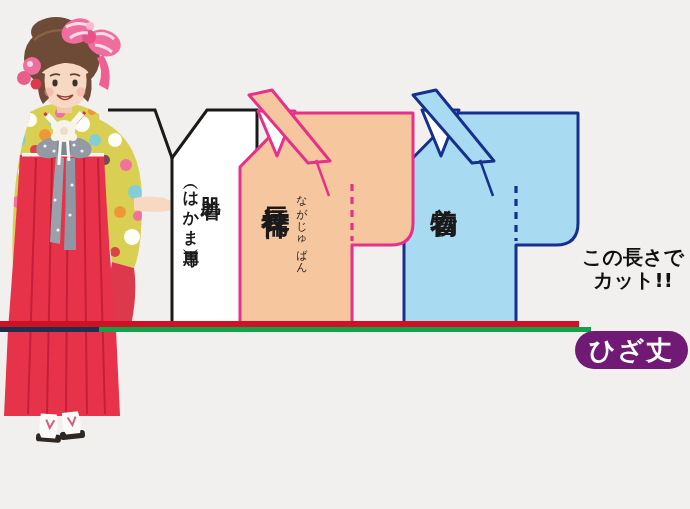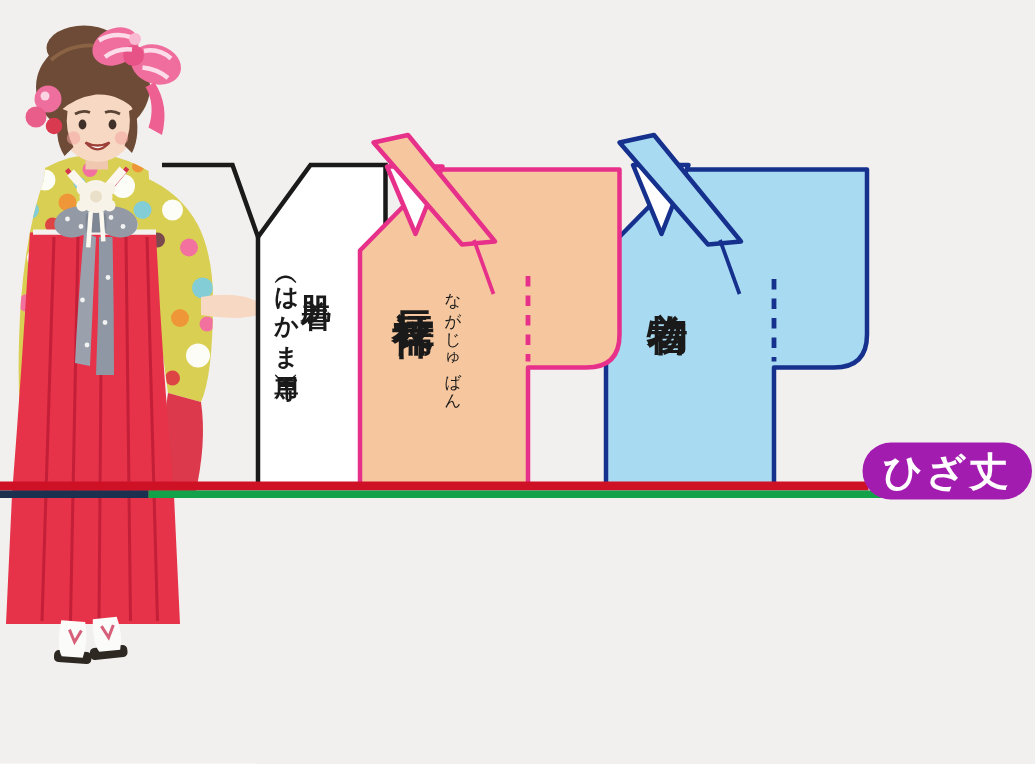--- a/index.html
+++ b/index.html
@@ -205,22 +205,26 @@
   </svg>
 
   <div class="vtext lbl-hadagi">肌着</div>
   <div class="vtext lbl-hadagi-note">（はかま専用）</div>
 
   <div class="vtext lbl-nagajuban">長襦袢</div>
   <div class="vtext lbl-nagajuban-kana">ながじゅばん</div>
 
   <div class="vtext lbl-kimono">着物</div>
 
+  <div class="cut-note" style="color: rgb(17, 17, 17);">
+    <div>この長さで</div>
+    <div>カット!!</div>
+  </div>
 
   <div class="measure-line line-red" style="background: rgb(207, 17, 38);"></div>
   <div class="measure-line line-navy" style="background: rgb(28, 48, 80);"></div>
   <div class="measure-line line-green" style="background: rgb(18, 162, 74);"></div>
 
-  <div class="badge" style="background: #a21caf; color: rgb(255, 255, 255);">
+  <div class="badge" style="background: #701a75; color: rgb(255, 255, 255); margin-top: 36px;">
     <span>ひざ丈</span>
   </div>
 
 </div>
 
 </body></html>

